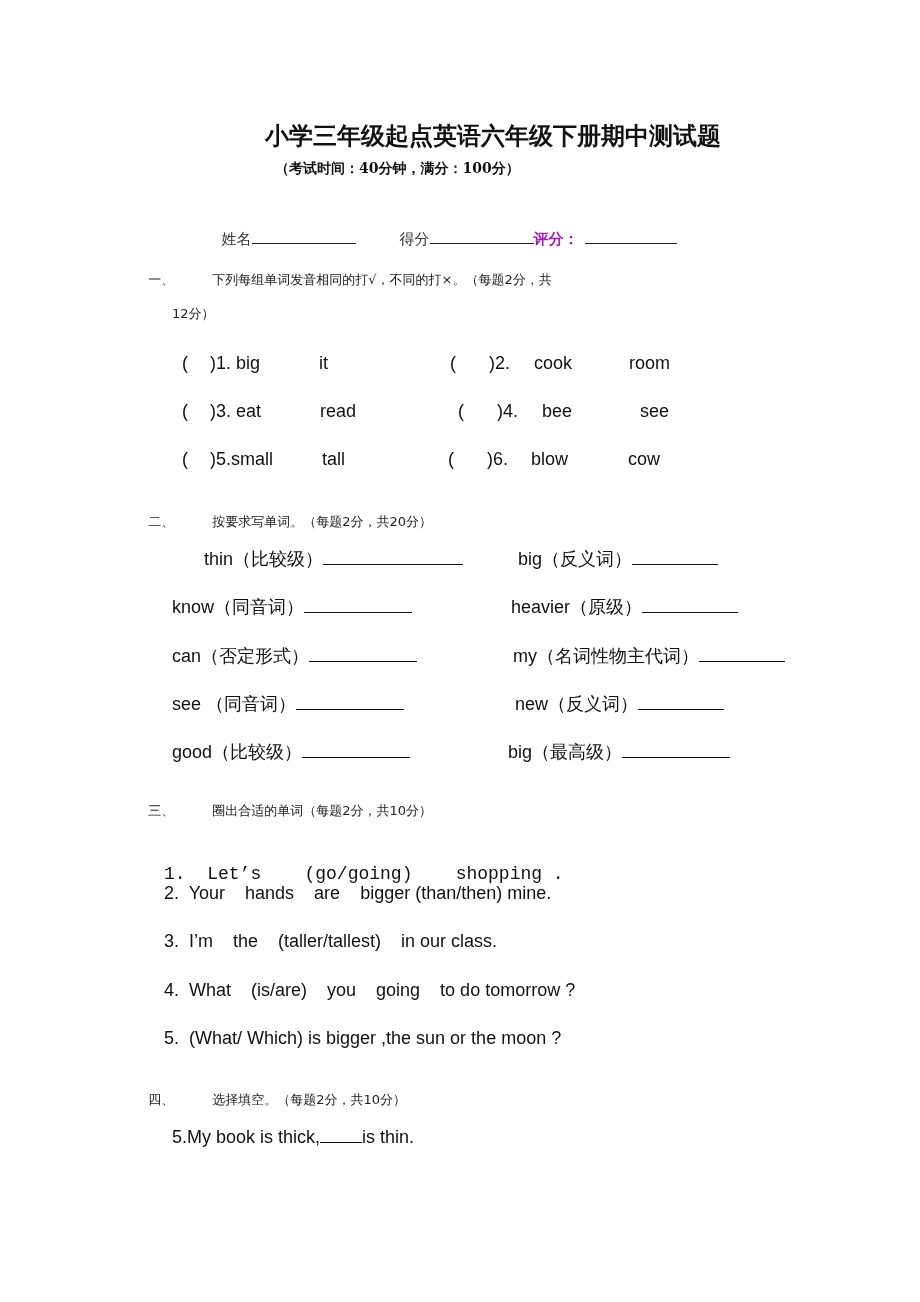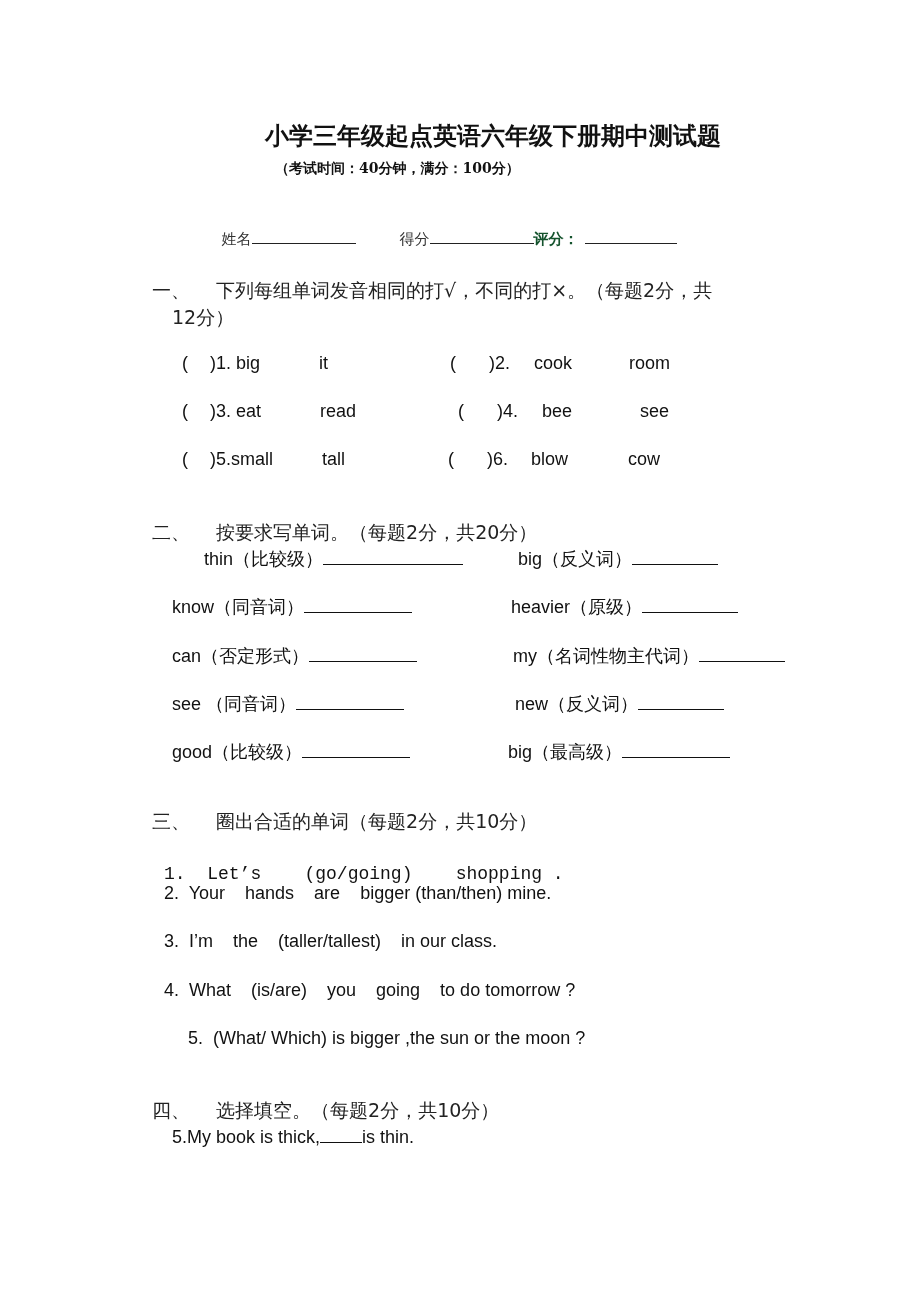--- a/index.html
+++ b/index.html
@@ -28,30 +28,30 @@
       font-family: "DejaVu Serif", "Liberation Serif", serif;
       font-size: 14px;
       font-weight: bold;
     }
     .meta {
       top: 211px;
       font-size: 15px;
       font-family: "DejaVu Serif", "Liberation Serif", serif;
       color: #333;
     }
-    .meta b { color: #14532d; }
+    .meta b { color: #a21caf; }
     .blank-line {
       display: inline-block;
       border-bottom: 1px solid #222;
       height: 14px;
       vertical-align: baseline;
     }
     .sec {
       left: 140px;
-      font-size: 19px;
+      font-size: 13px;
       font-family: "DejaVu Sans", sans-serif;
       color: #222;
     }
     .sec .num { display: inline-block; width: 64px; }
     .row { font-size: 18px; color: #111; }
     .ul {
       display: inline-block;
       border-bottom: 1.5px solid #111;
       height: 18px;
       vertical-align: baseline;
@@ -121,18 +121,18 @@
 <div class="abs row" style="left:172px;top:739px;"><span>good（比较级）</span><span class="ul" style="width:108px;"></span></div>
 <div class="abs row" style="left:508px;top:739px;"><span>big（最高级）</span><span class="ul" style="width:108px;"></span></div>
 
 <div class="abs sec" style="top:787px;">
   <span class="num">三、</span><span>圈出合适的单词（每题2分，共10分）</span>
 </div>
 <div class="abs row" style="left:164px;top:864px;font-family:Liberation Mono, monospace;">1.  Let’s    (go/going)    shopping .</div>
 <div class="abs row" style="left:164px;top:883px;">2.  Your    hands    are    bigger (than/then) mine.</div>
 <div class="abs row" style="left:164px;top:931px;">3.  I’m    the    (taller/tallest)    in our class.</div>
 <div class="abs row" style="left:164px;top:980px;">4.  What    (is/are)    you    going    to do tomorrow ?</div>
-<div class="abs row" style="left:164px;top:1028px;margin-left:24px;">5.  (What/ Which) is bigger ,the sun or the moon ?</div>
+<div class="abs row" style="left:164px;top:1028px;">5.  (What/ Which) is bigger ,the sun or the moon ?</div>
 
 <div class="abs sec" style="top:1076px;">
   <span class="num">四、</span><span>选择填空。（每题2分，共10分）</span>
 </div>
 <div class="abs row" style="left:172px;top:1124px;"><span>5.My book is thick,</span><span class="ul" style="width:42px;"></span><span>is thin.</span></div>
 
 </body></html>

